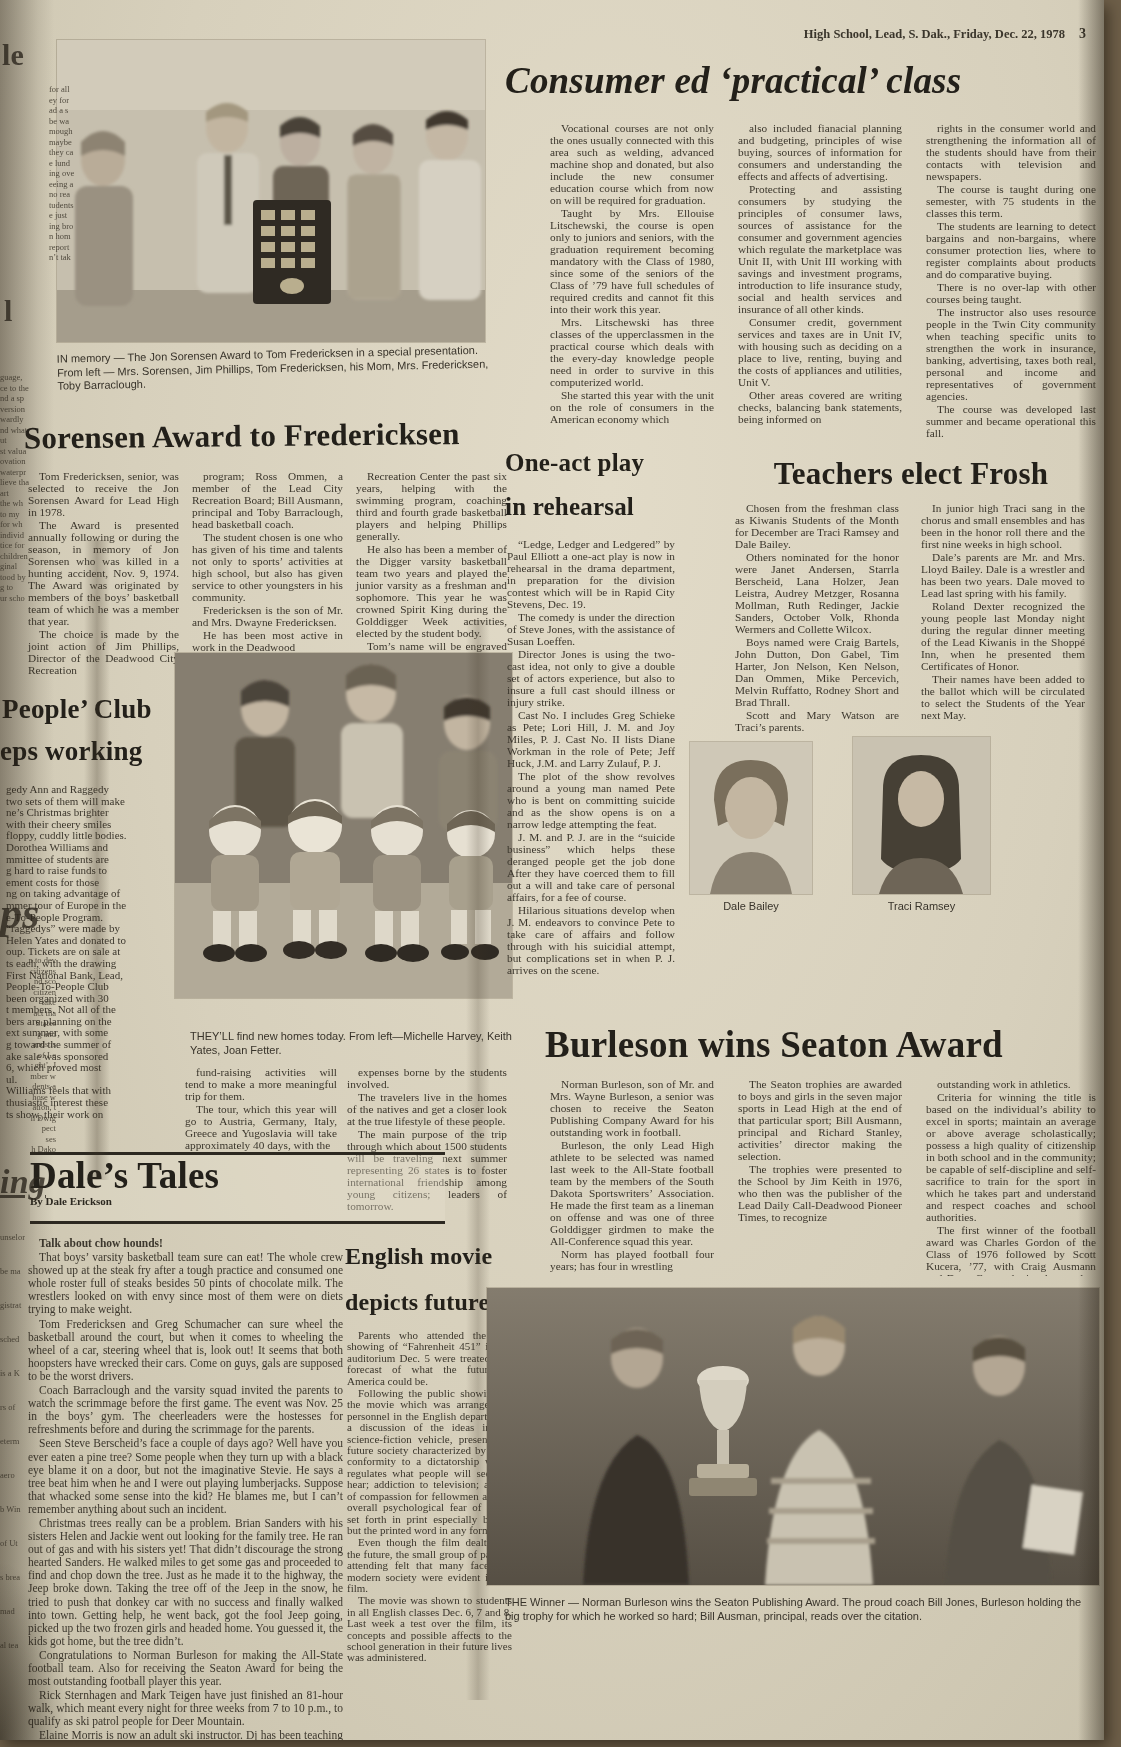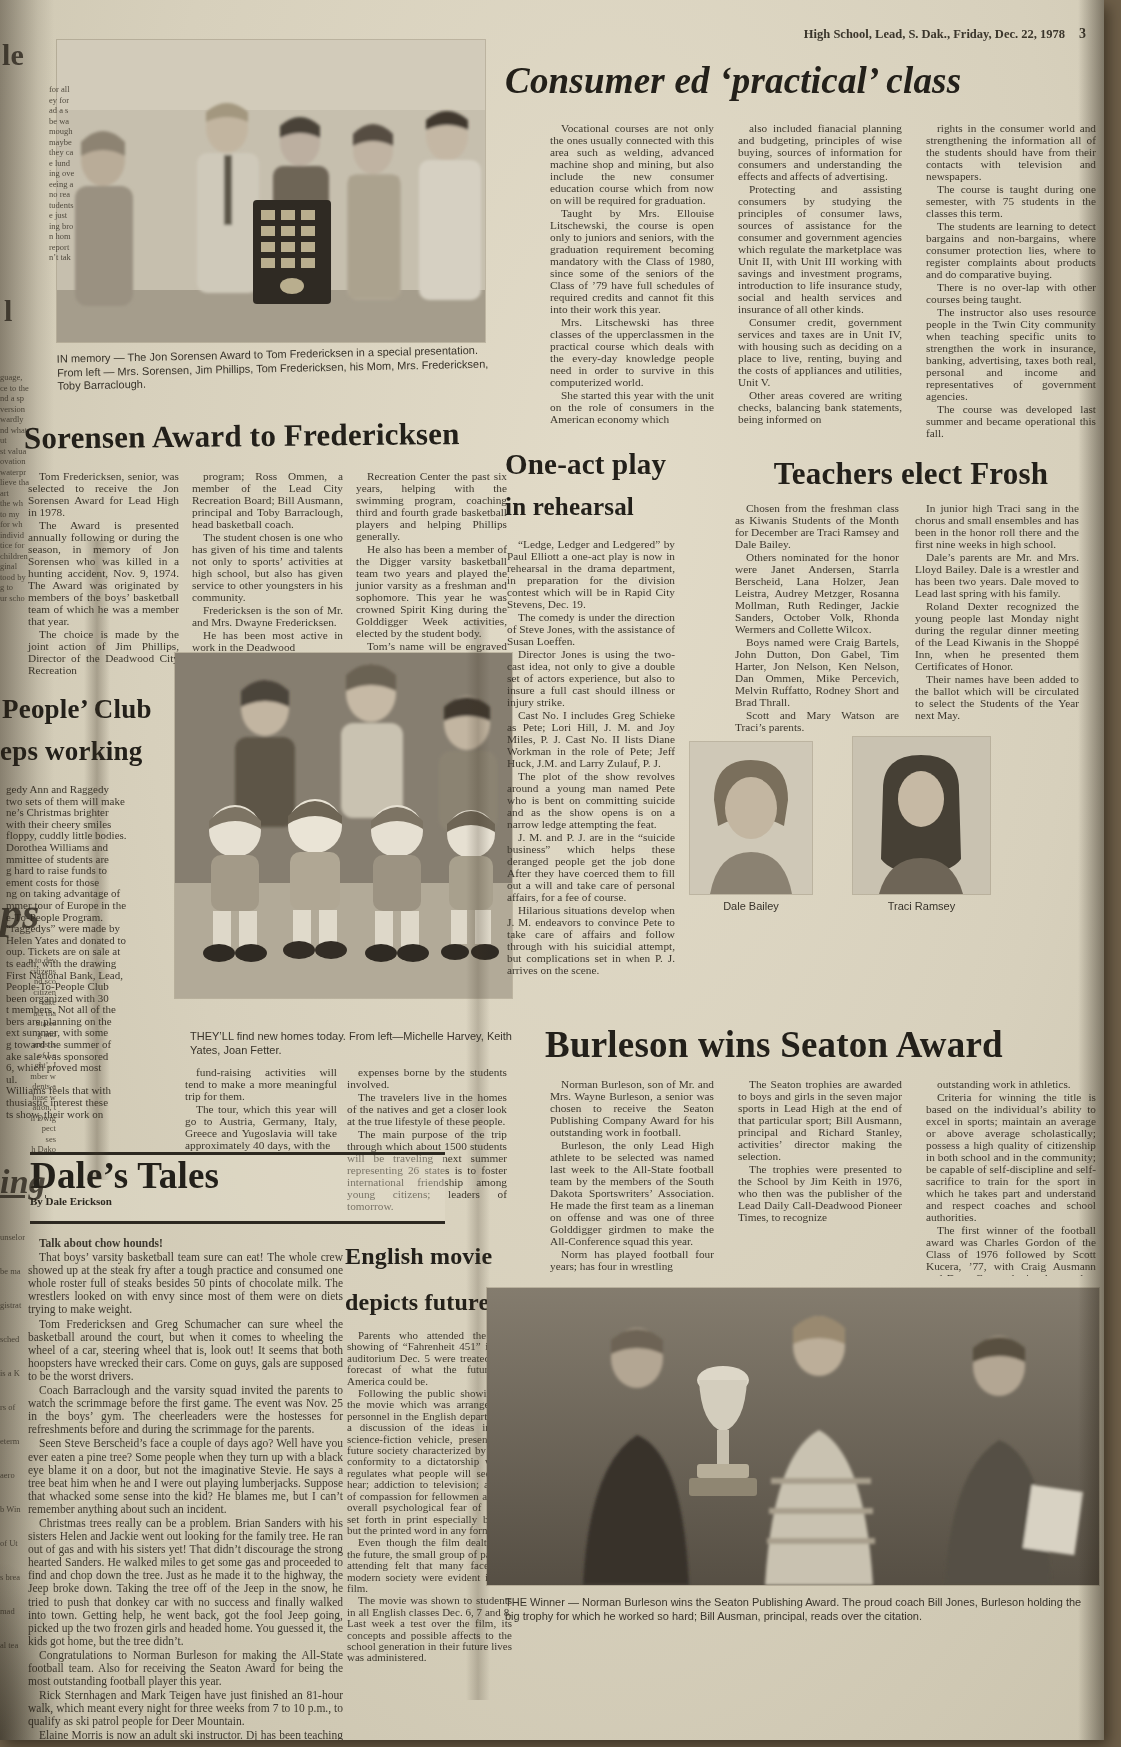--- a/index.html
+++ b/index.html
@@ -246,55 +246,55 @@
   <div class="abs col" style="left:347px;top:1330px;width:165px;font-size:11px;line-height:11.4px;">
       <p class="para">Parents who attended the free showing of “Fahrenheit 451” in the auditorium Dec. 5 were treated to a forecast of what the future in America could be.</p>
       <p class="para">Following the public showing of the movie which was arranged by personnel in the English department, a discussion of the ideas in the science-fiction vehicle, presented a future society characterized by mass conformity to a dictatorship which regulates what people will see and hear; addiction to television; a lack of compassion for fellowmen and an overall psychological fear of truths set forth in print especially books, but the printed word in any form.</p>
       <p class="para">Even though the film dealt with the future, the small group of parents attending felt that many facets of modern society were evident in the film.</p>
       <p class="para">The movie was shown to students in all English classes Dec. 6, 7 and 8. Last week a test over the film, its concepts and possible affects to the school generation in their future lives was administered.</p>
     </div>
 
   <div class="abs headline" style="left:505px;top:62px;width:600px;font-size:37px;font-style:italic;">Consumer ed ‘practical’ class</div>
   <div class="abs colrow" style="left:550px;top:122px;width:548px;gap:24px;">
     <div class="col" style="width:164px;">
-        <p class="para">Vocational courses are not only the ones usually connected with this area such as welding, advanced machine shop and mining, but also include the new consumer education course which from now on will be required for graduation.</p>
+        <p class="para">Vocational courses are not only the ones usually connected with this area such as welding, advanced machine shop and donated, but also include the new consumer education course which from now on will be required for graduation.</p>
         <p class="para">Taught by Mrs. Ellouise Litschewski, the course is open only to juniors and seniors, with the graduation requirement becoming mandatory with the Class of 1980, since some of the seniors of the Class of ’79 have full schedules of required credits and cannot fit this into their work this year.</p>
         <p class="para">Mrs. Litschewski has three classes of the upperclassmen in the practical course which deals with the every-day knowledge people need in order to survive in this computerized world.</p>
         <p class="para">She started this year with the unit on the role of consumers in the American economy which</p>
       </div>
     <div class="col" style="width:164px;">
         <p class="para">also included fianacial planning and budgeting, principles of wise buying, sources of information for consumers and understanding the effects and affects of advertising.</p>
         <p class="para">Protecting and assisting consumers by studying the principles of consumer laws, sources of assistance for the consumer and government agencies which regulate the marketplace was Unit II, with Unit III working with savings and investment programs, introduction to life insurance study, social and health services and insurance of all other kinds.</p>
         <p class="para">Consumer credit, government services and taxes are in Unit IV, with housing such as deciding on a place to live, renting, buying and the costs of appliances and utilities, Unit V.</p>
         <p class="para">Other areas covered are writing checks, balancing bank statements, being informed on</p>
       </div>
     <div class="col" style="width:170px;">
         <p class="para">rights in the consumer world and strengthening the information all of the students should have from their contacts with television and newspapers.</p>
         <p class="para">The course is taught during one semester, with 75 students in the classes this term.</p>
         <p class="para">The students are learning to detect bargains and non-bargains, where consumer protection lies, where to register complaints about products and do comparative buying.</p>
         <p class="para">There is no over-lap with other courses being taught.</p>
         <p class="para">The instructor also uses resource people in the Twin City community when teaching specific units to strengthen the work in insurance, banking, advertising, taxes both real, personal and income and representatives of government agencies.</p>
         <p class="para">The course was developed last summer and became operational this fall.</p>
       </div>
   </div>
 
-  <div class="abs headline" style="left:505px;top:450px;width:180px;font-size:29px;">One-act play</div>
+  <div class="abs headline" style="left:505px;top:450px;width:180px;font-size:25px;">One-act play</div>
   <div class="abs headline" style="left:505px;top:494px;width:180px;font-size:25px;">in rehearsal</div>
   <div class="abs col" style="left:507px;top:538px;width:168px;">
       <p class="para">“Ledge, Ledger and Ledgered” by Paul Elliott a one-act play is now in rehearsal in the drama department, in preparation for the division contest which will be in Rapid City Stevens, Dec. 19.</p>
       <p class="para">The comedy is under the direction of Steve Jones, with the assistance of Susan Loeffen.</p>
       <p class="para">Director Jones is using the two-cast idea, not only to give a double set of actors experience, but also to insure a full cast should illness or injury strike.</p>
       <p class="para">Cast No. I includes Greg Schieke as Pete; Lori Hill, J. M. and Joy Miles, P. J. Cast No. II lists Diane Workman in the role of Pete; Jeff Huck, J.M. and Larry Zulauf, P. J.</p>
       <p class="para">The plot of the show revolves around a young man named Pete who is bent on committing suicide and as the show opens is on a narrow ledge attempting the feat.</p>
       <p class="para">J. M. and P. J. are in the “suicide business” which helps these deranged people get the job done After they have coerced them to fill out a will and take care of personal affairs, for a fee of course.</p>
       <p class="para">Hilarious situations develop when J. M. endeavors to convince Pete to take care of affairs and follow through with his suicidial attempt, but complications set in when P. J. arrives on the scene.</p>
     </div>
 
   <div class="abs headline" style="left:735px;top:458px;width:352px;font-size:31px;text-align:center;">Teachers elect Frosh</div>
-  <div class="abs colrow" style="left:735px;top:502px;width:352px;gap:16px;height:238px;overflow:hidden;">
+  <div class="abs colrow" style="left:735px;top:502px;width:352px;gap:22px;height:238px;overflow:hidden;">
     <div class="col" style="width:164px;">
         <p class="para">Chosen from the freshman class as Kiwanis Students of the Month for December are Traci Ramsey and Dale Bailey.</p>
         <p class="para">Others nominated for the honor were Janet Andersen, Starrla Berscheid, Lana Holzer, Jean Leistra, Audrey Metzger, Rosanna Mollman, Ruth Redinger, Jackie Sanders, October Volk, Rhonda Wermers and Collette Wilcox.</p>
         <p class="para">Boys named were Craig Bartels, John Dutton, Don Gabel, Tim Harter, Jon Nelson, Ken Nelson, Dan Ommen, Mike Percevich, Melvin Ruffatto, Rodney Short and Brad Thrall.</p>
         <p class="para">Scott and Mary Watson are Traci’s parents.</p>
       </div>
     <div class="col" style="width:164px;">
         <p class="para">In junior high Traci sang in the chorus and small ensembles and has been in the honor roll there and the first nine weeks in high school.</p>
         <p class="para">Dale’s parents are Mr. and Mrs. Lloyd Bailey. Dale is a wrestler and has been two years. Dale moved to Lead last spring with his family.</p>
         <p class="para">Roland Dexter recognized the young people last Monday night during the regular dinner meeting of the Lead Kiwanis in the Shoppé Inn, when he presented them Certificates of Honor.</p>

